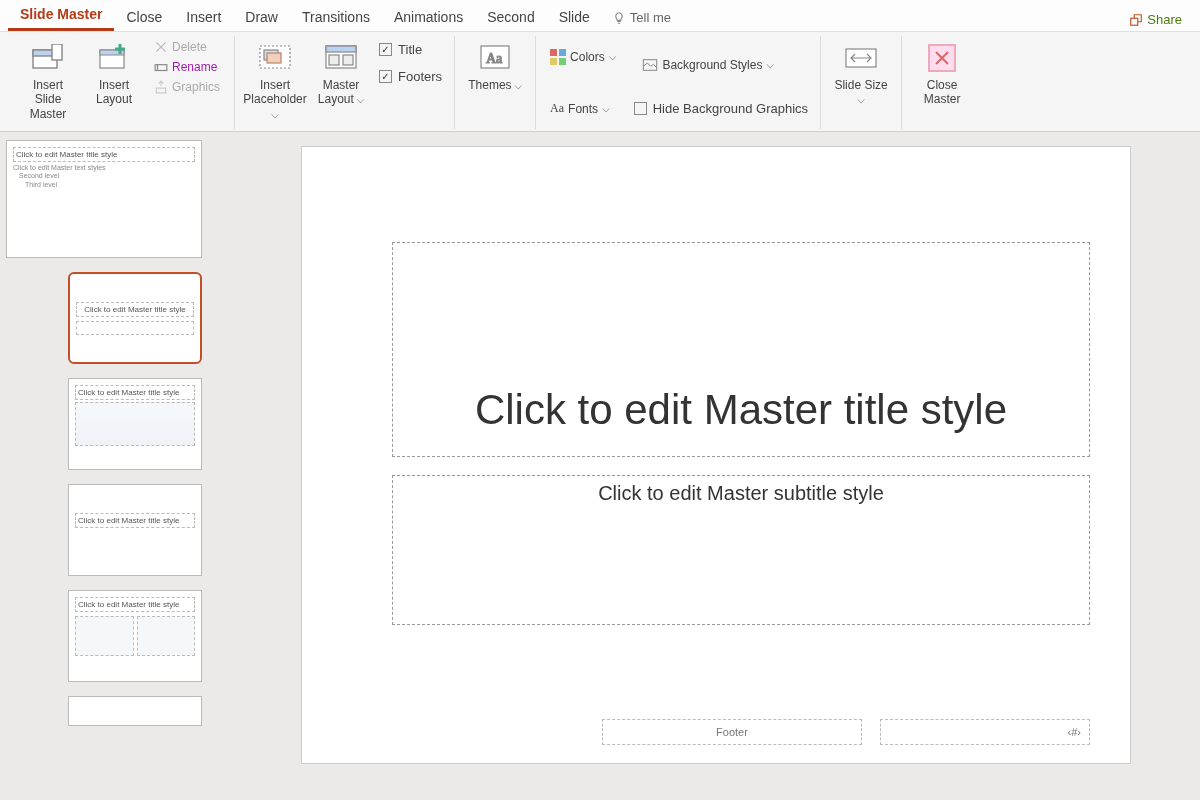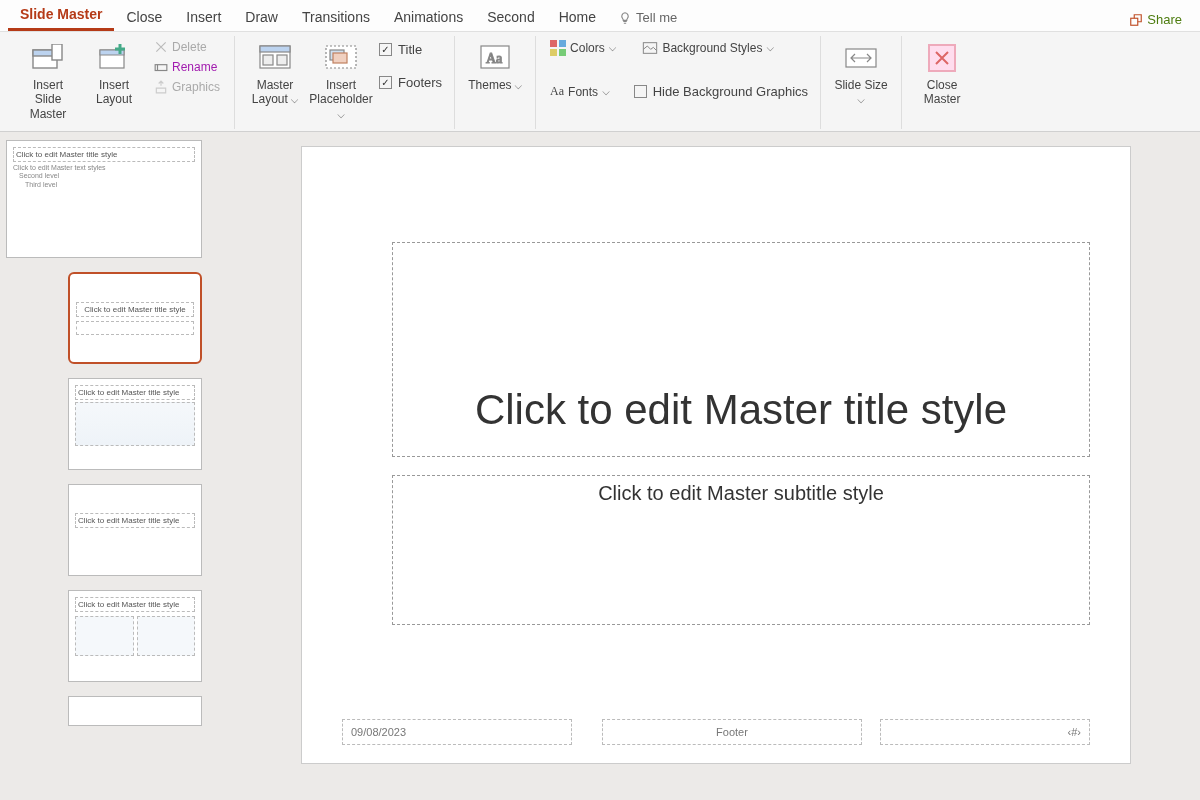--- a/index.html
+++ b/index.html
@@ -124,21 +124,21 @@
 <div class="app">
 
   <div class="tabbar">
     <div class="tab active">Slide Master</div>
     <div class="tab">Close</div>
     <div class="tab">Insert</div>
     <div class="tab">Draw</div>
     <div class="tab">Transitions</div>
     <div class="tab">Animations</div>
     <div class="tab">Second</div>
-    <div class="tab">Home</div>
+    <div class="tab">Slide</div>
     <div class="tellme">
       <span>
           <svg width="14" height="14" viewBox="0 0 24 24" fill="none" stroke="#888" stroke-width="2">
             <path d="M9 18h6M10 21h4M12 3a6 6 0 0 0-4 10c1 1 1 2 1 3h6c0-1 0-2 1-3a6 6 0 0 0-4-10z"></path>
           </svg>
         </span>
       <span>Tell me</span>
     </div>
     <div class="spacer"></div>
     <div class="share">
@@ -201,39 +201,39 @@
             </span>
           <span>Graphics</span>
         </div>
       </div>
     </div>
 
     <div class="group">
       <div class="bigbtn">
         <div class="iconbox">
             <svg width="32" height="26" viewBox="0 0 32 26" fill="none" stroke="#888" stroke-width="1.2">
+              <rect x="1" y="1" width="30" height="22" stroke-dasharray="2 2" fill="#fff"></rect>
+              <rect x="5" y="5" width="14" height="10" fill="#d0e0f0"></rect>
+              <rect x="8" y="8" width="14" height="10" fill="#f0d0c0" stroke="#c08060"></rect>
+            </svg>
+          </div>
+        <div class="lbl dd">Insert Placeholder</div>
+      </div>
+      <div class="bigbtn">
+        <div class="iconbox">
+            <svg width="32" height="26" viewBox="0 0 32 26" fill="none" stroke="#888" stroke-width="1.2">
               <rect x="1" y="1" width="30" height="22" fill="#fff"></rect>
               <rect x="1" y="1" width="30" height="6" fill="#bcd3ef"></rect>
               <rect x="4" y="10" width="10" height="10" fill="#eee"></rect>
               <rect x="18" y="10" width="10" height="10" fill="#eee"></rect>
             </svg>
           </div>
         <div class="lbl dd">Master Layout</div>
       </div>
-      <div class="bigbtn">
-        <div class="iconbox">
-            <svg width="32" height="26" viewBox="0 0 32 26" fill="none" stroke="#888" stroke-width="1.2">
-              <rect x="1" y="1" width="30" height="22" stroke-dasharray="2 2" fill="#fff"></rect>
-              <rect x="5" y="5" width="14" height="10" fill="#d0e0f0"></rect>
-              <rect x="8" y="8" width="14" height="10" fill="#f0d0c0" stroke="#c08060"></rect>
-            </svg>
-          </div>
-        <div class="lbl dd">Insert Placeholder</div>
-      </div>
-      <div class="col" style="justify-content:center; gap:10px;">
+      <div class="col" style="justify-content:center; gap:4px;">
         <div class="chk">
           <span class="chkbox checked"></span>
           <span>Title</span>
         </div>
         <div class="chk">
           <span class="chkbox checked"></span>
           <span>Footers</span>
         </div>
       </div>
     </div>
@@ -257,21 +257,21 @@
             <span>
                 <svg width="16" height="16" viewBox="0 0 16 16">
                   <rect x="0" y="0" width="7" height="7" fill="#d66"></rect>
                   <rect x="9" y="0" width="7" height="7" fill="#6ad"></rect>
                   <rect x="0" y="9" width="7" height="7" fill="#dc6"></rect>
                   <rect x="9" y="9" width="7" height="7" fill="#7c7"></rect>
                 </svg>
               </span>
             <span>Colors</span>
           </div>
-          <div class="smallbtn dd" style="color:#444;">
+          <div class="smallbtn dd" style="color:#444;margin-top:17px;">
             <span>
                 <svg width="16" height="16" viewBox="0 0 24 24" fill="none" stroke="#888" stroke-width="1.5">
                   <rect x="2" y="4" width="20" height="16"></rect>
                   <path d="M2 14l6-5 5 5 4-3 5 5"></path>
                 </svg>
               </span>
             <span>Background Styles</span>
           </div>
         </div>
         <div style="display:flex; gap:18px;">
@@ -355,19 +355,18 @@
     </div>
 
     <div class="canvas-area">
       <div class="slide">
         <div class="ph title-ph">
           <div class="txt">Click to edit Master title style</div>
         </div>
         <div class="ph subtitle-ph">
           <span>Click to edit Master subtitle style</span>
         </div>
-        <div class="ftr date">09/08/2023</div>
         <div class="ftr center">Footer</div>
         <div class="ftr num">‹#›</div>
       </div>
     </div>
   </div>
 </div>
 
 </body></html>

